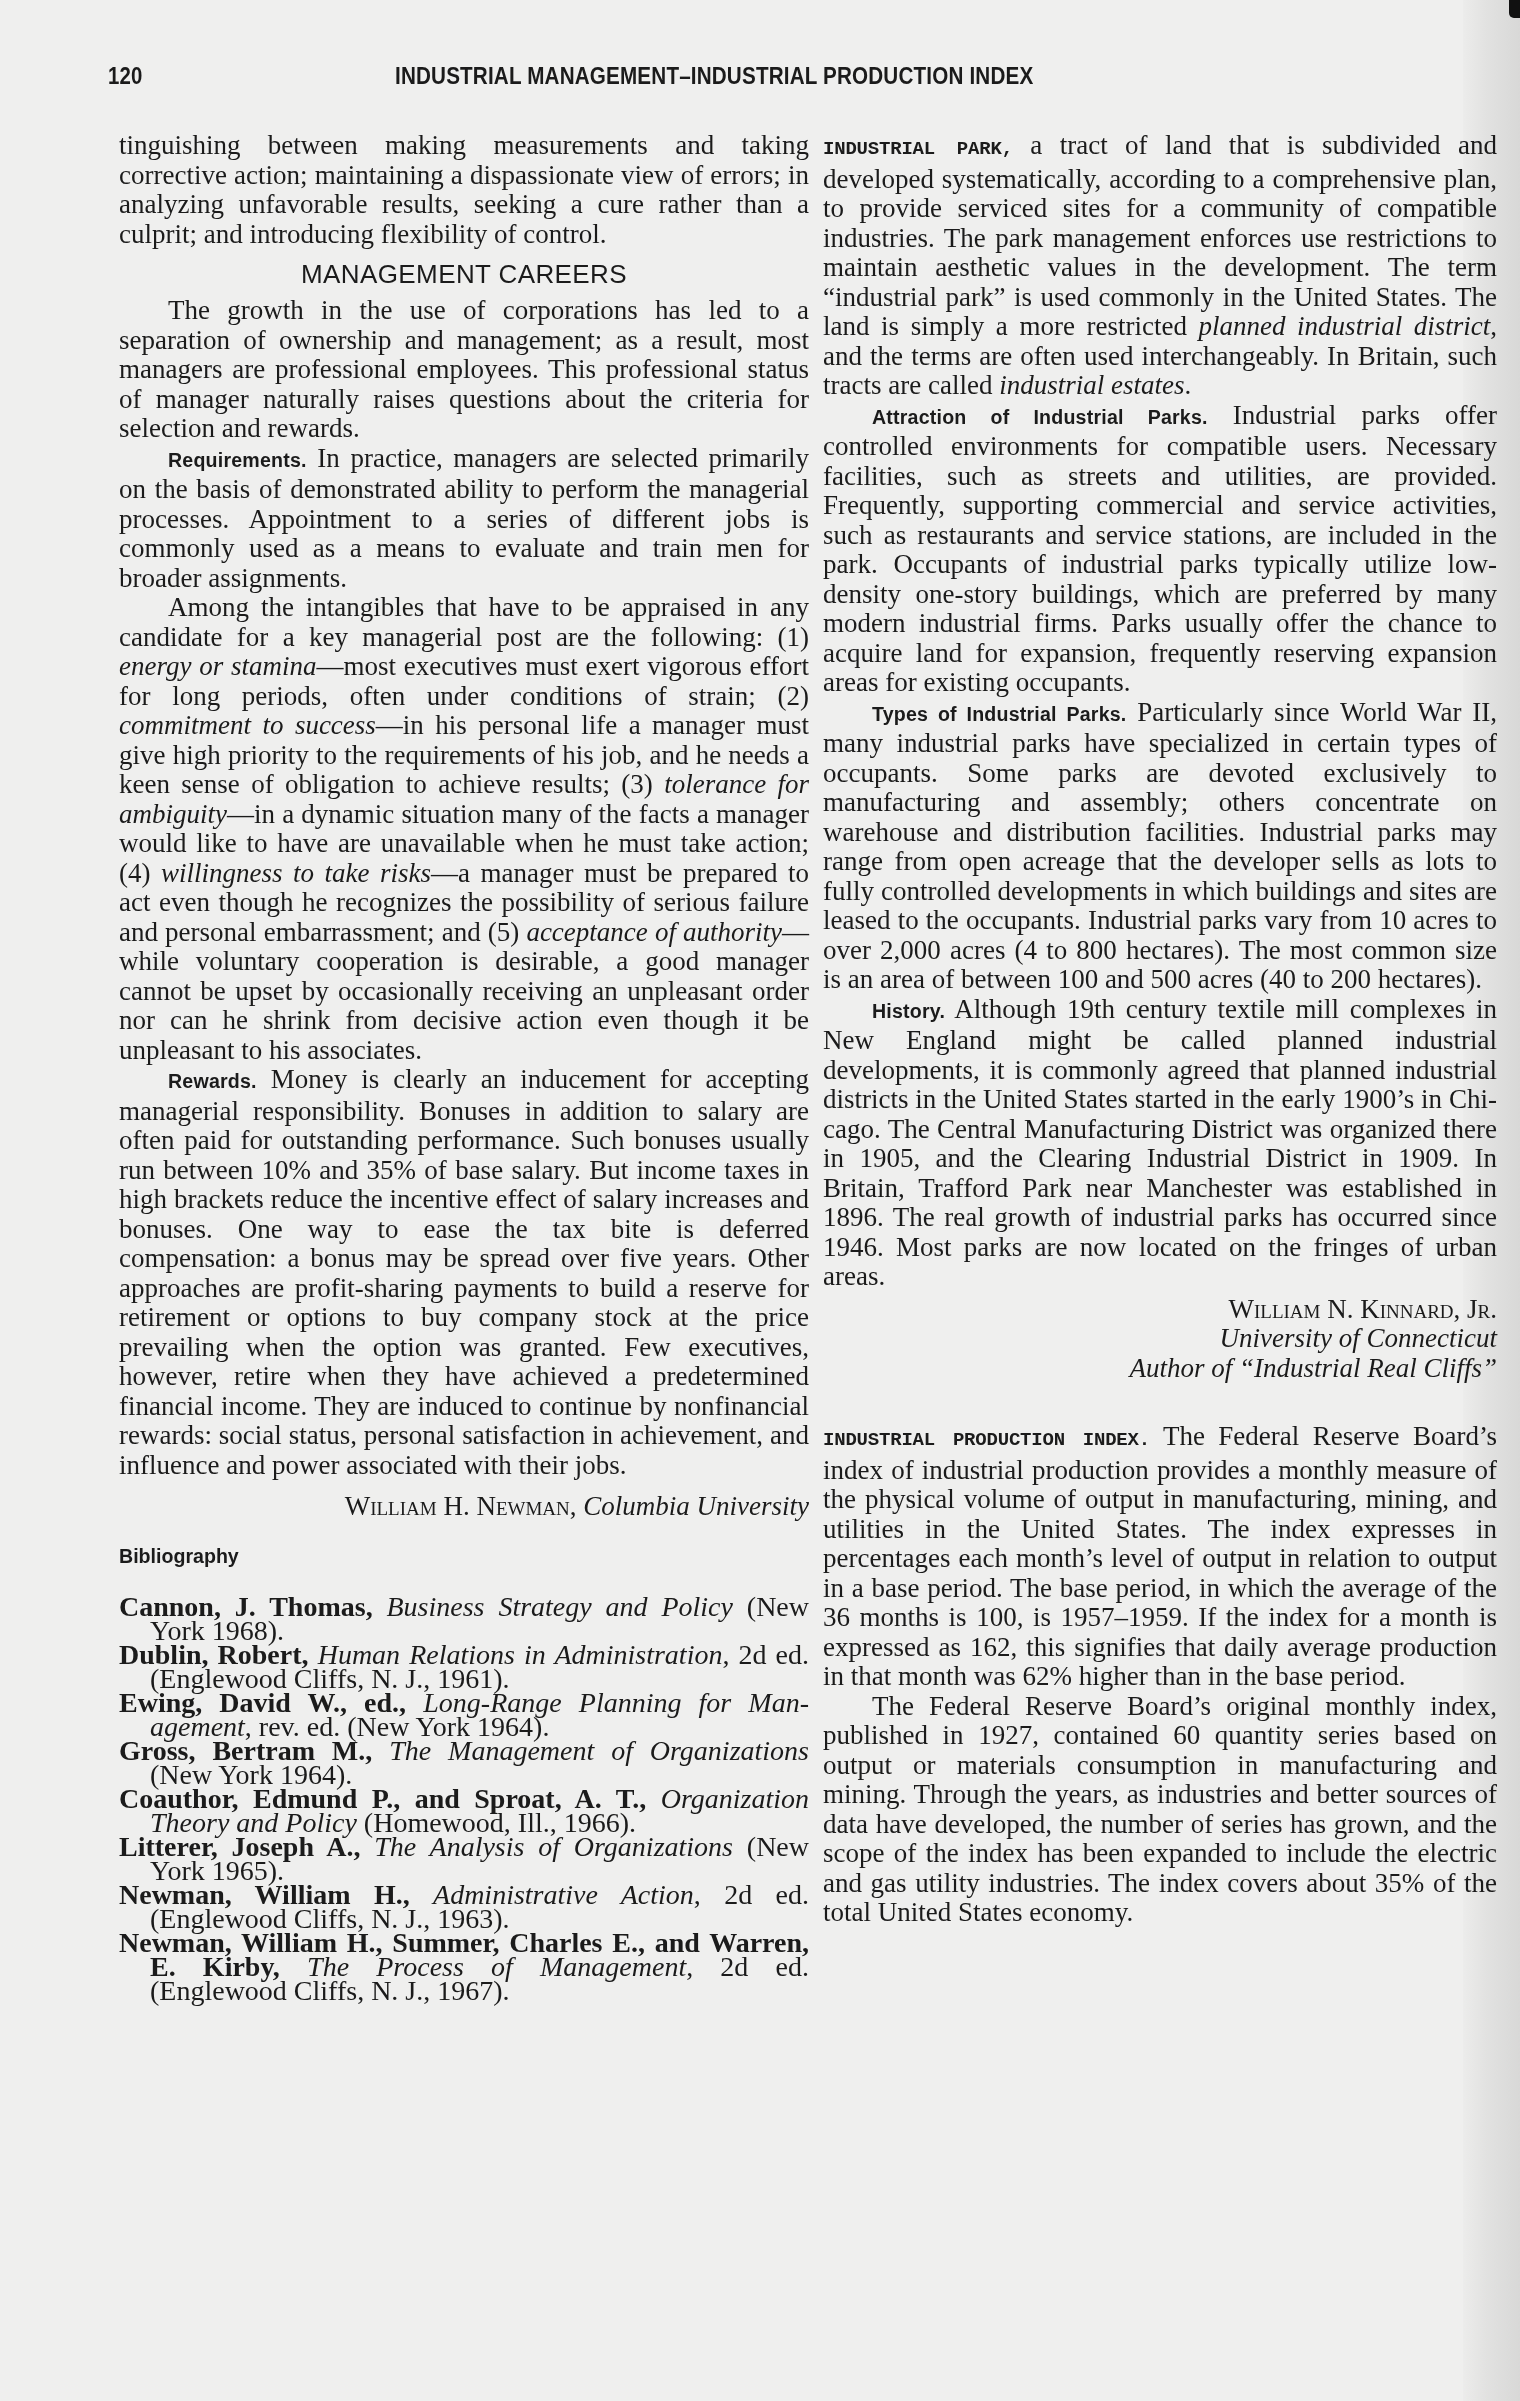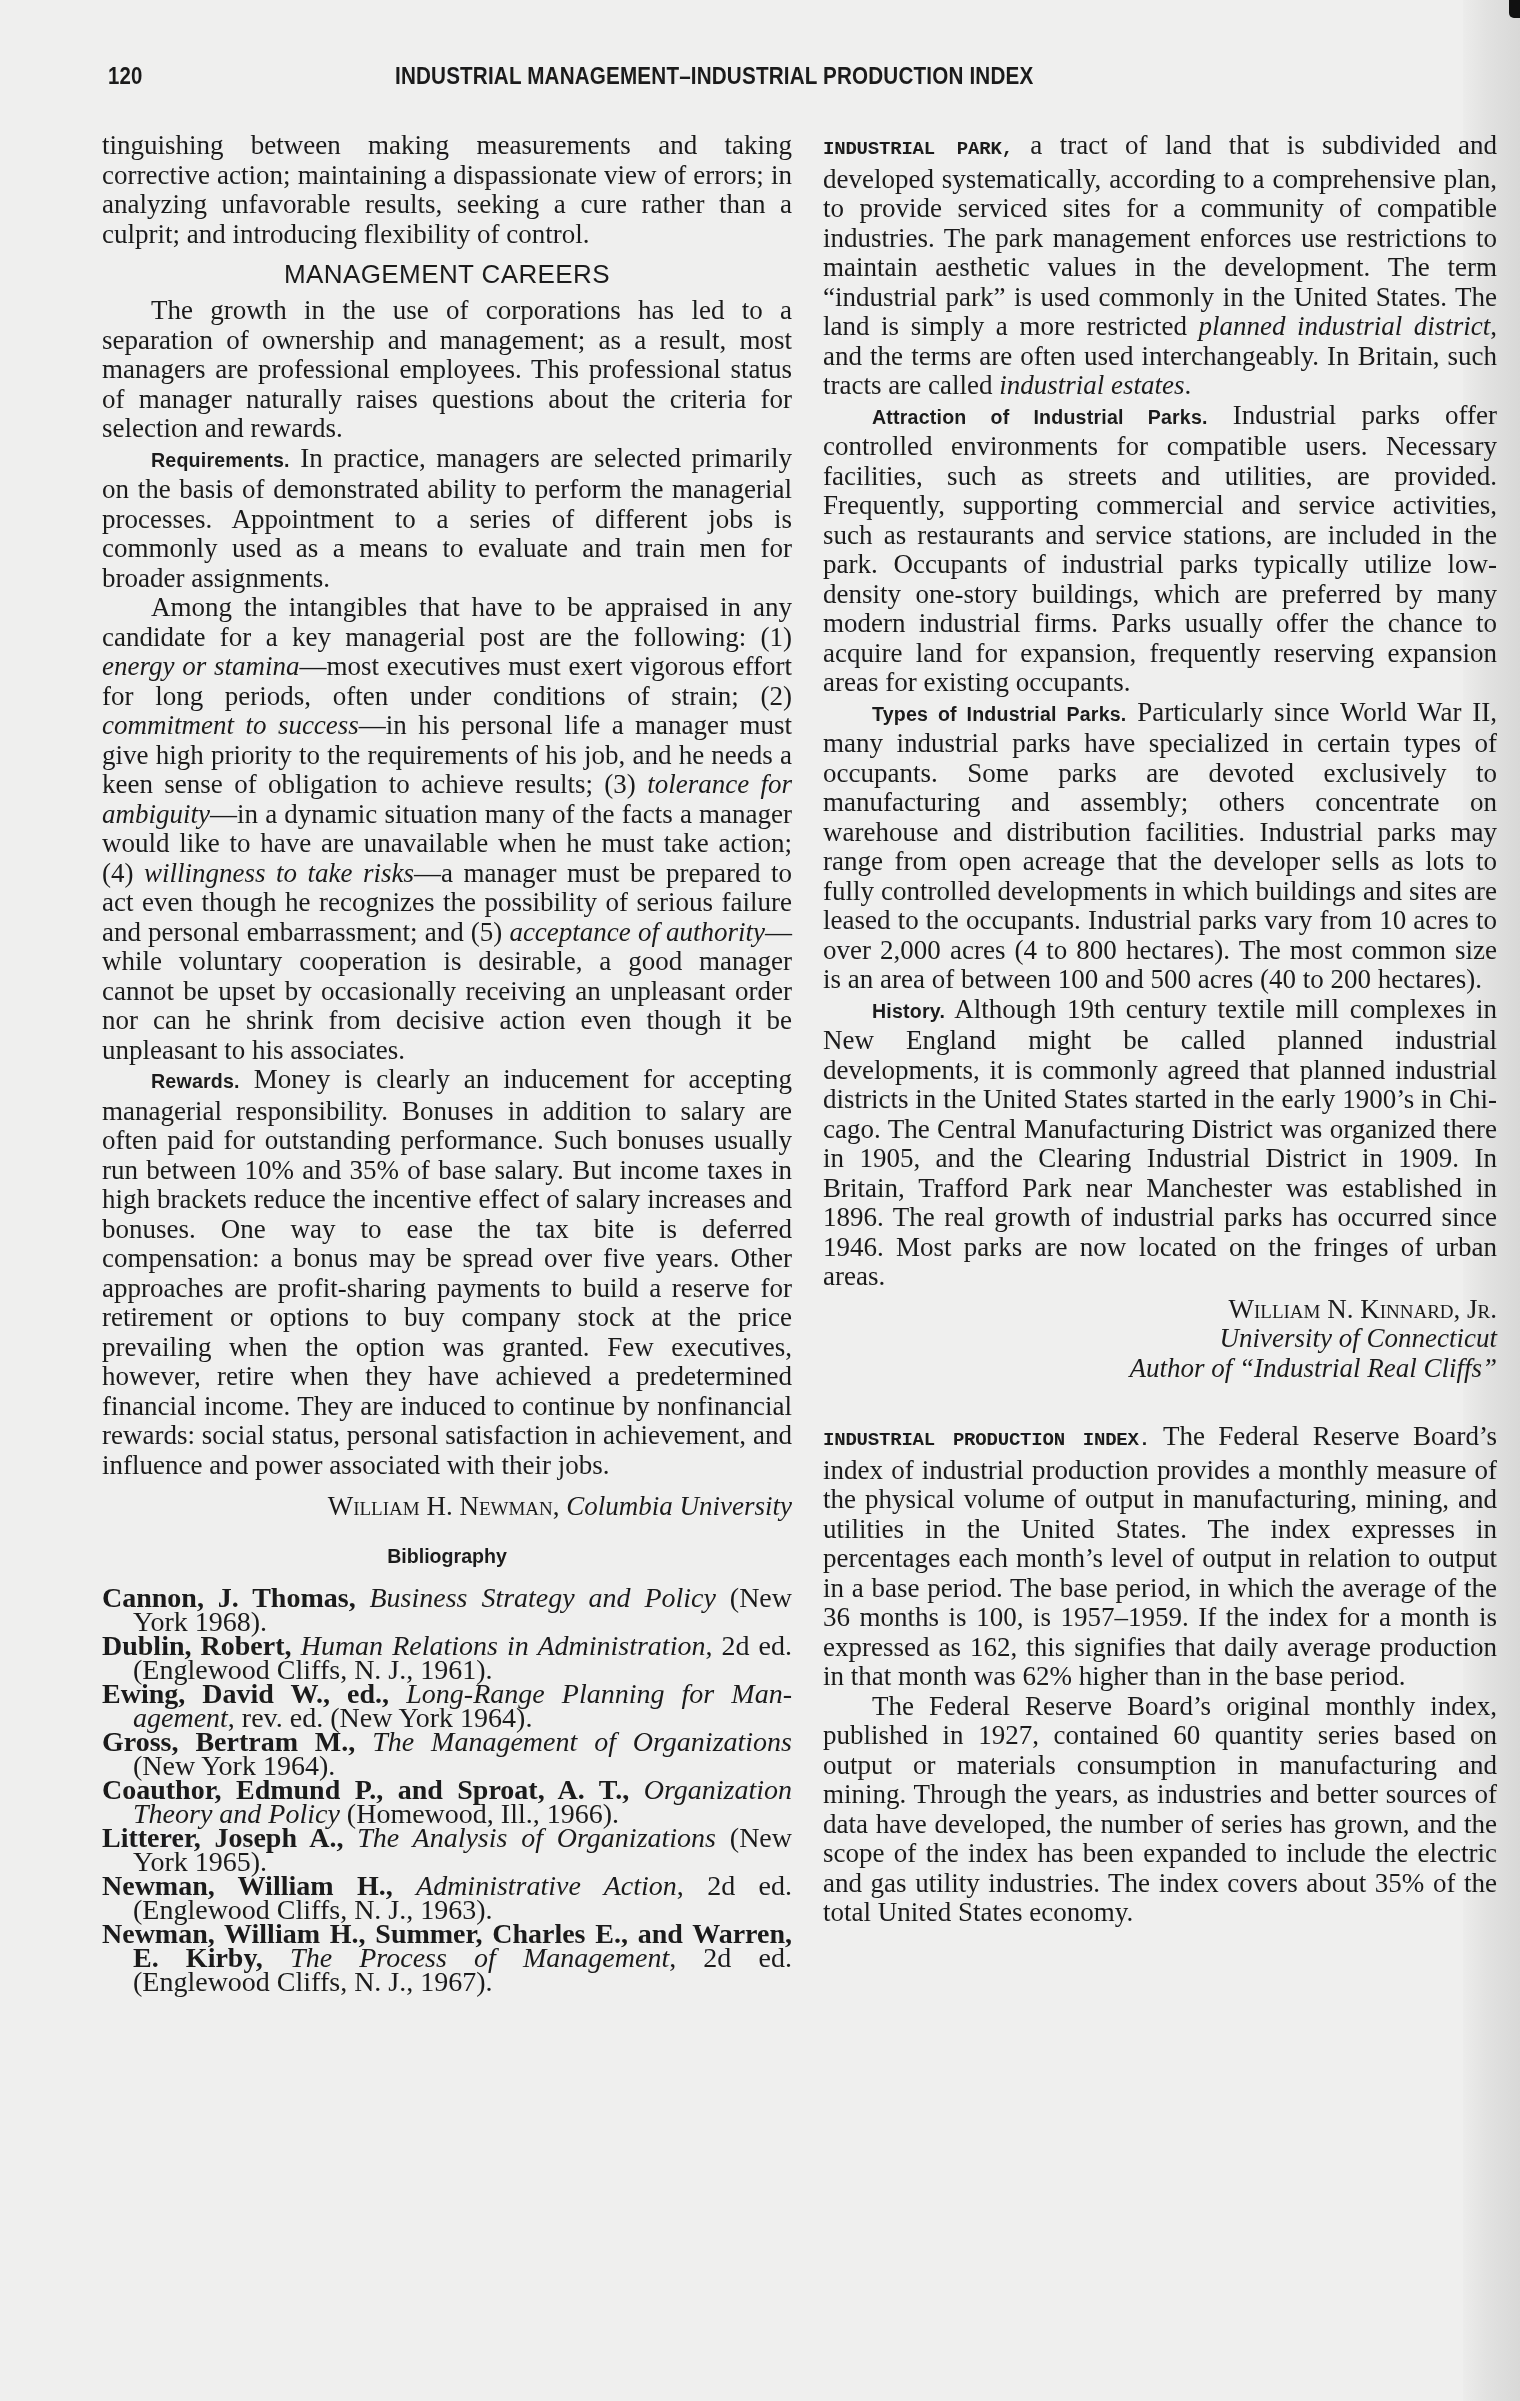--- a/index.html
+++ b/index.html
@@ -24,21 +24,21 @@
     font-weight: bold; font-size: 24px; letter-spacing: 0.2px;
   }
   .page-number { position: absolute; left: 0; top: 3.3px; transform: scaleX(0.85); transform-origin: left; }
   .head-title { position: absolute; left: 287px; top: 3.3px; transform: scaleX(0.86); transform-origin: left; white-space: nowrap; }
 
   .col {
     position: absolute; top: 131px;
     font-size: 27px; line-height: 29.5px;
     text-align: justify; hyphens: manual;
   }
-  .col-left { left: 102px; width: 690px; }
+  .col-left { left: 119px; width: 690px; }
   .col-right { left: 823px; width: 674px; }
   p { margin: 0; }
   .indent { text-indent: 49px; }
   .sub-head {
     font-family: "Liberation Sans", "DejaVu Sans", sans-serif;
     font-weight: bold; font-size: 19.6px; letter-spacing: 0.2px;
   }
   .section-title {
     text-align: center;
     font-family: "Liberation Sans", "DejaVu Sans", sans-serif;
@@ -47,23 +47,22 @@
   .entry-head {
     font-family: Liberation Mono, monospace;
     font-weight: bold; font-size: 19px; letter-spacing: -0.2px;
   }
   .byline { text-align: right; margin-top: 11.4px; }
   .byline .name { font-variant: small-caps; }
   .byline i { font-style: italic; }
   .byline-right { text-align: right; margin-top: 3.3px; }
   .spacer-l { height: 39px; }
   .bib-title {
-    text-align: center;
     font-family: "Liberation Sans", "DejaVu Sans", sans-serif;
-    font-weight: bold; font-size: 19.6px; margin: 21px 0 14px 0;
+    font-weight: bold; font-size: 19.6px; margin: 21px 0 23px 0;
   }
   .bib-list { font-size: 28px; line-height: 24px; }
   .bib-item { padding-left: 31px; text-indent: -31px; text-align: justify; }
   .bib-author { font-weight: bold; }
   em, i { font-style: italic; }
 </style>
 </head>
 <body>
 
 <div class="page-edge"></div>

